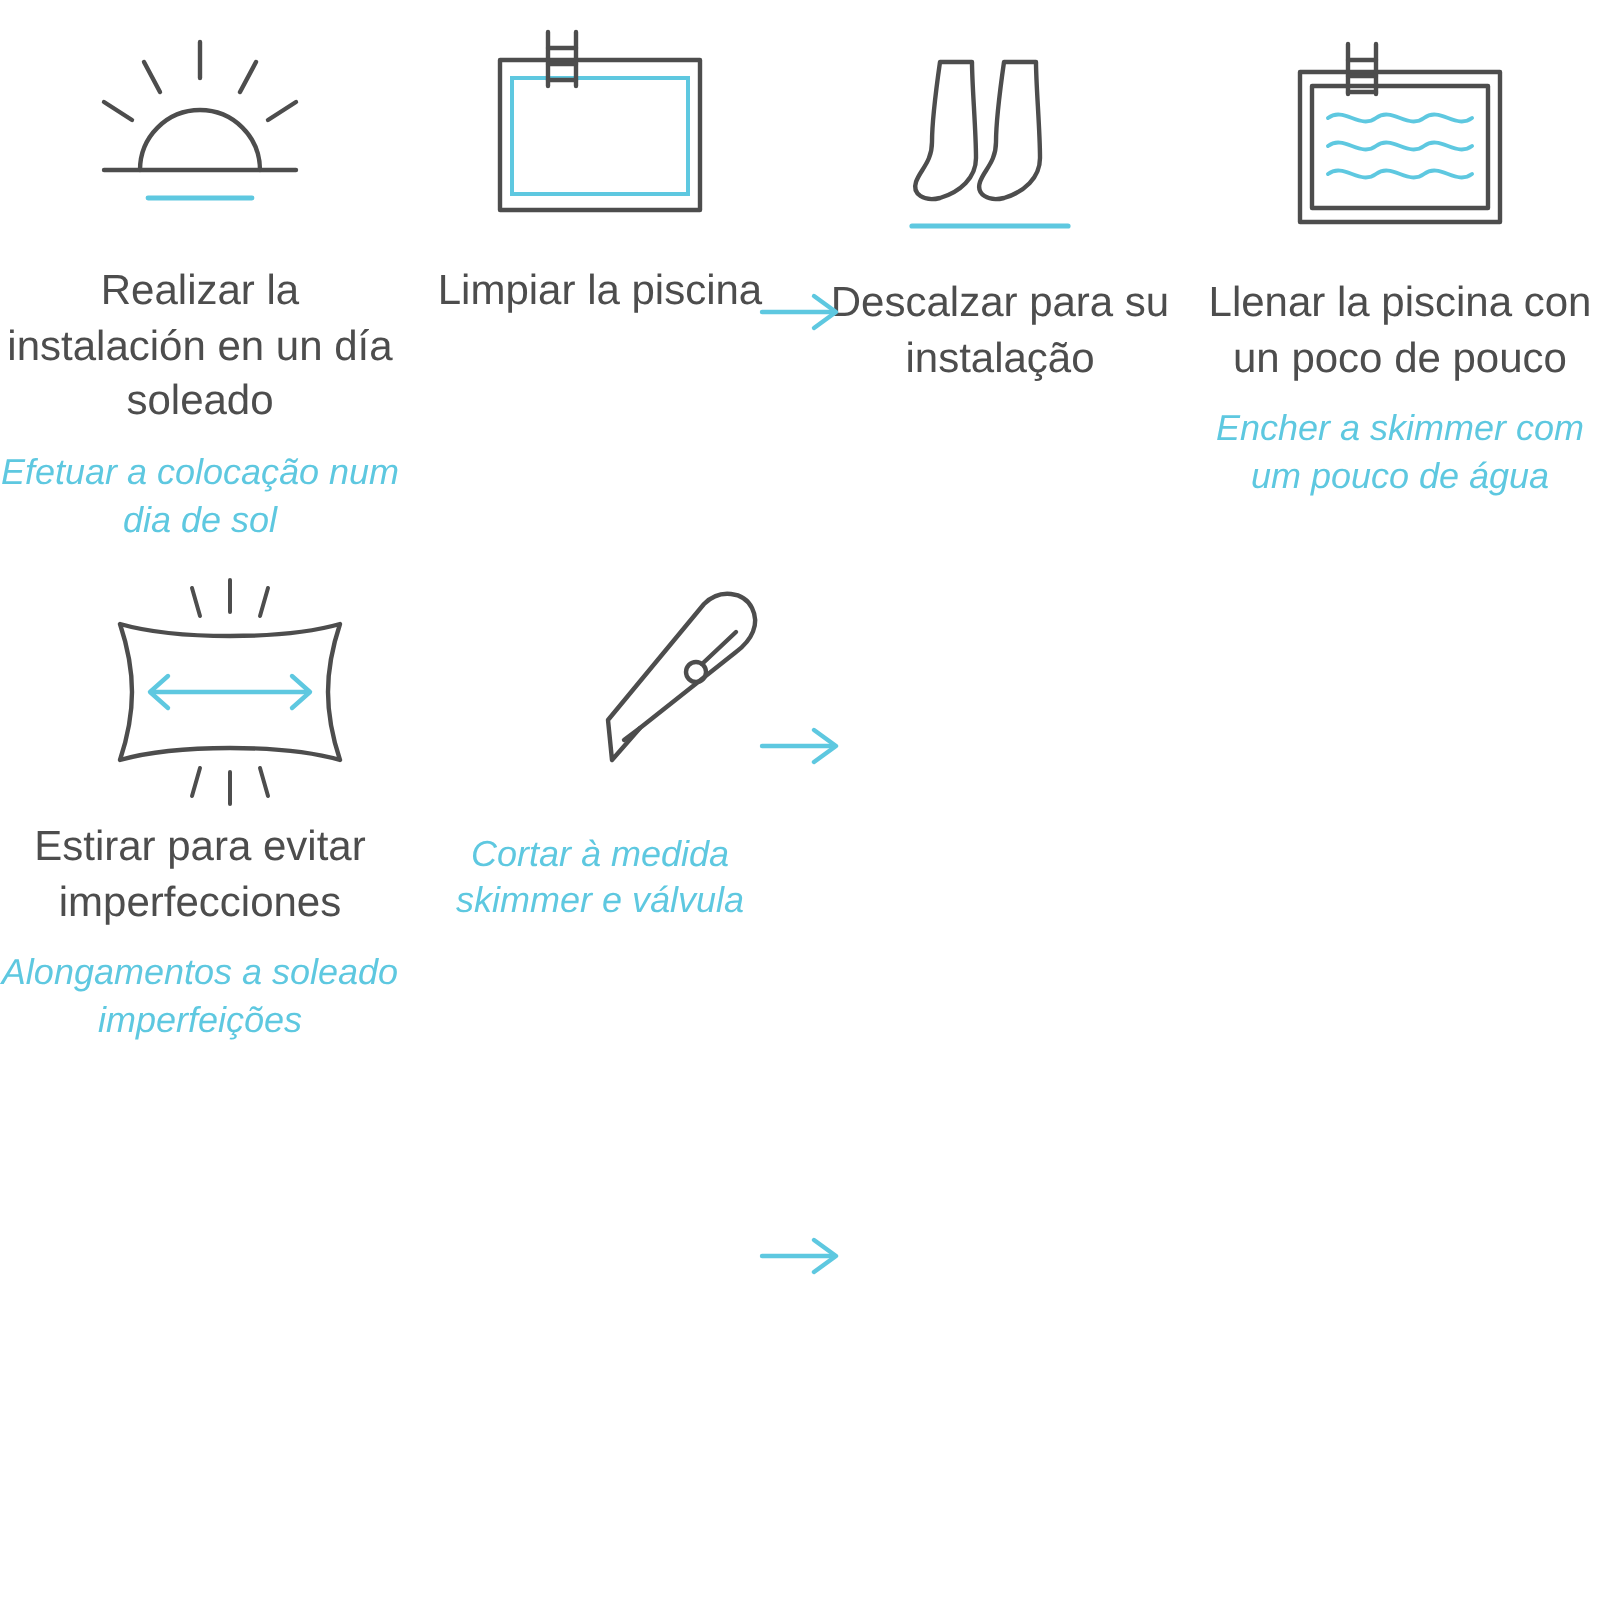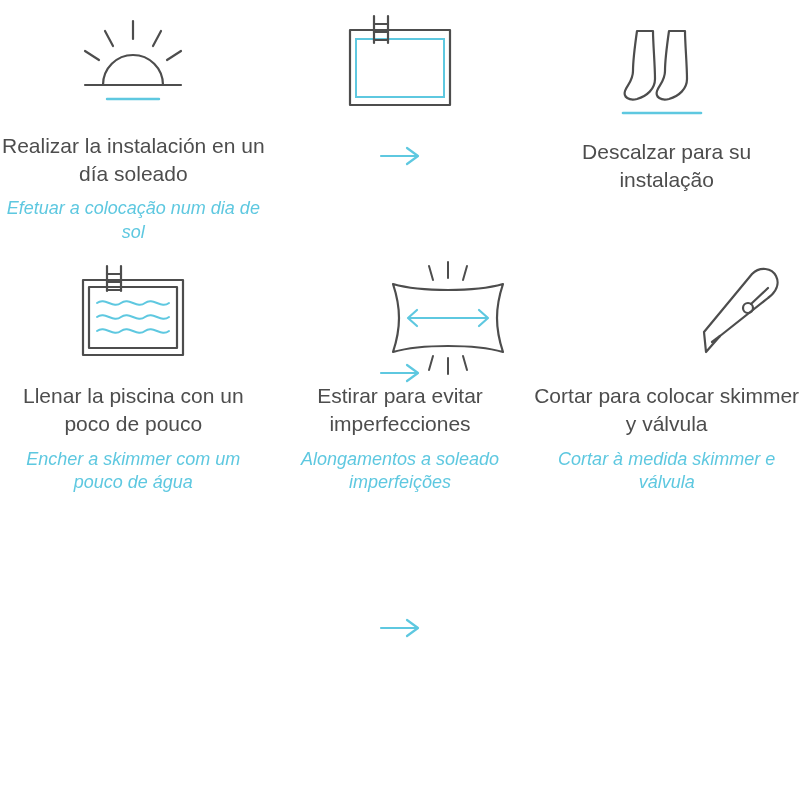--- a/index.html
+++ b/index.html
@@ -11,21 +11,21 @@
     height: 800px;
     background: #ffffff;
     font-family: "Liberation Sans", sans-serif;
     overflow: hidden;
   }
   .infographic {
     position: relative;
     width: 800px;
     height: 588px;
     display: grid;
-    grid-template-columns: 1fr 1fr 1fr;
+    grid-template-columns: 1fr 1fr 1fr 1fr;
     grid-template-rows: 1fr 1fr 1fr;
   }
   .step {
     position: relative;
     display: flex;
     flex-direction: column;
     align-items: center;
     justify-content: flex-start;
     padding-top: 10px;
     box-sizing: border-box;
@@ -106,20 +106,21 @@
         </g>
         <g stroke="#4d4d4d" stroke-width="2.2" stroke-linecap="round">
           <path d="M44 3 L44 30"></path>
           <path d="M58 3 L58 30"></path>
           <path d="M44 11 L58 11"></path>
           <path d="M44 19 L58 19"></path>
           <path d="M44 27 L58 27"></path>
         </g>
       </svg>
     </div>
+    <div class="title">Limpiar la piscina</div>
   </div>
 
   <div class="step cell-r2">
     <div class="icon-wrap">
       <svg width="140" height="110" viewBox="0 0 140 110" fill="none">
         <g stroke="#4d4d4d" stroke-width="2.2" stroke-linejoin="round" stroke-linecap="round">
           <path d="M40 12 C40 12 36 40 36 52 C36 62 30 66 28 72 C26 78 32 82 40 80 C50 77 58 70 58 60 C58 46 56 24 56 12 Z"></path>
           <path d="M72 12 C72 12 68 40 68 52 C68 62 62 66 60 72 C58 78 64 82 72 80 C82 77 90 70 90 60 C90 46 88 24 88 12 Z"></path>
         </g>
         <path d="M26 94 L104 94" stroke="#5ec8e0" stroke-width="2.6" stroke-linecap="round"></path>
@@ -180,21 +181,20 @@
     <div class="icon-wrap">
       <svg width="140" height="120" viewBox="0 0 140 120" fill="none">
         <g stroke="#4d4d4d" stroke-width="2.2" stroke-linejoin="round" stroke-linecap="round" fill="none">
           <path d="M92 16 C100 8 112 10 116 18 C120 26 116 34 108 40 L60 78 L46 94 L44 74 L92 16 Z"></path>
           <path d="M52 84 L60 78"></path>
           <circle cx="88" cy="50" r="5"></circle>
           <path d="M91 46 L108 30"></path>
         </g>
       </svg>
     </div>
-    <div class="title">Cortar para colocar skimmer y válvula</div>
     <div class="subtitle">Cortar à medida skimmer e válvula</div>
   </div>
 
   <div class="arrow arrow-1">
     <svg width="46" height="26" viewBox="0 0 46 26" fill="none">
       <g stroke="#5ec8e0" stroke-width="2.2" stroke-linecap="round" stroke-linejoin="round">
         <path d="M4 13 L40 13"></path>
         <path d="M30 5 L41 13 L30 21"></path>
       </g>
     </svg>

